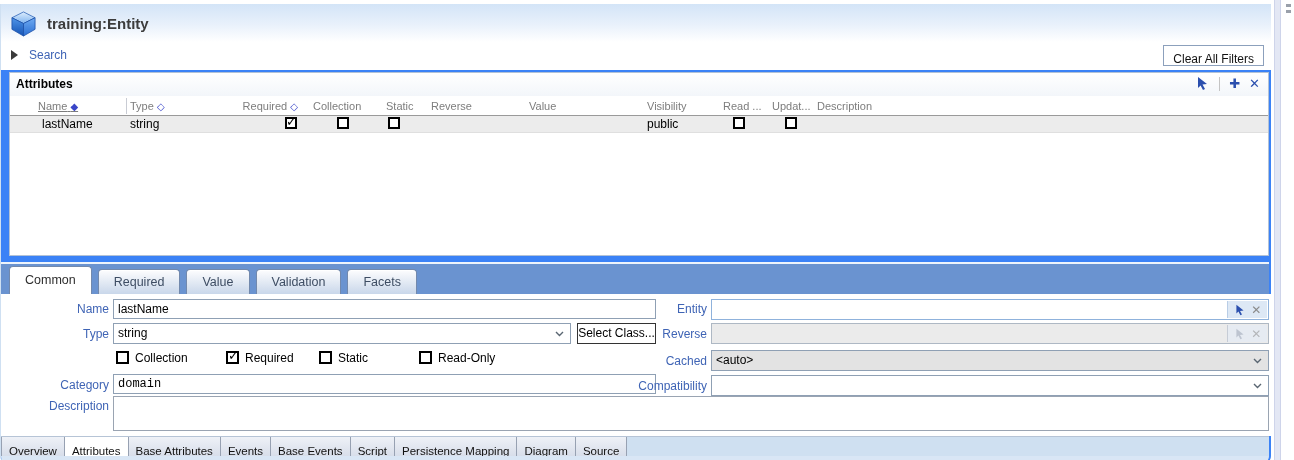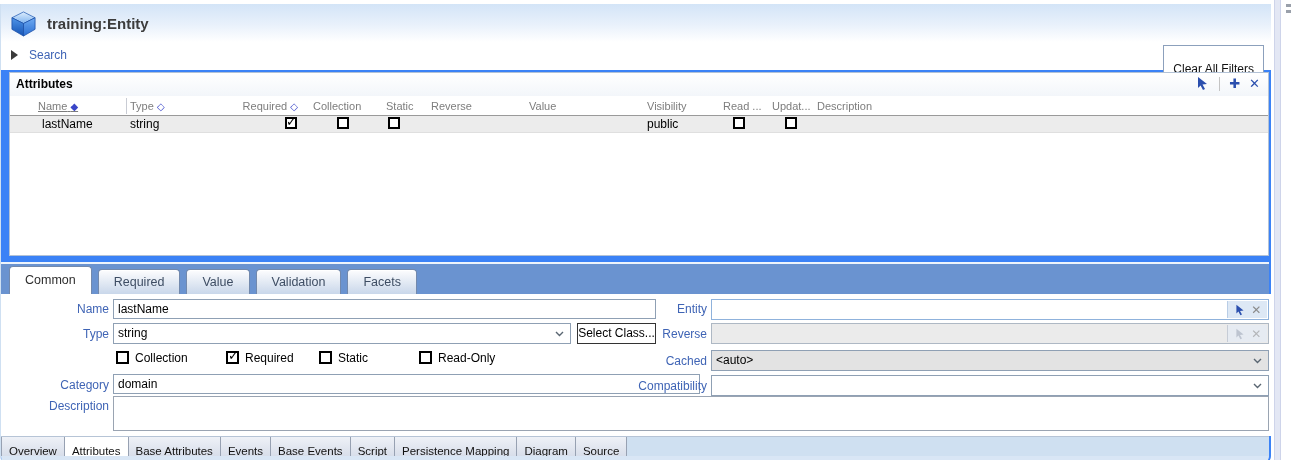--- a/index.html
+++ b/index.html
@@ -14,21 +14,21 @@
          background:linear-gradient(180deg,#d3e4f7 0%,#e9f1fb 55%,#ffffff 100%);
          display:flex; align-items:center; padding-left:9px; }
   .hdr-title { font-size:15px; font-weight:bold; color:#3c3c3c; margin-left:10px; }
   .cube { width:27px; height:27px; }
 
   
   .search-row { position:absolute; left:0; top:38px; width:100%; height:28px; background:#fff; }
   .tri { position:absolute; left:10px; top:8px; width:0; height:0;
          border-left:7px solid #3a3a3a; border-top:5px solid transparent; border-bottom:5px solid transparent; }
   .search-lbl { position:absolute; left:28px; top:6px; font-size:12px; color:#3f64b5; }
-  .clear-btn { position:absolute; right:7px; top:3px; height:21px; padding:14px 9px; font-size:12px;
+  .clear-btn { position:absolute; right:7px; top:3px; height:21px; padding:4px 9px; font-size:12px;
                color:#111; background:#fff; border:1px solid #8ca0bc; line-height:19px; }
 
   
   .attr-panel { position:absolute; left:8px; top:68px; width:1260px; height:184px;
                 border:1px solid #b3c2d6; background:#fff; }
   .attr-titlebar { position:relative; height:23px; background:linear-gradient(#ffffff,#f3f6fa); }
   .attr-title { position:absolute; left:6px; top:4px; font-size:12px; font-weight:bold; color:#000; }
   .attr-tools { position:absolute; right:8px; top:3px; display:flex; align-items:center; gap:9px; }
   .tool-div { width:1px; height:14px; background:#c4c4c4; }
   .tool { color:#2b4fae; font-weight:bold; font-size:13px; cursor:default; line-height:14px; }
@@ -193,21 +193,21 @@
           </svg>
       </div>
       <button class="btn-classic" style="left:576px; top:29px; width:79px;">Select Class...</button>
 
       <span class="ckrow-item" style="left:115px;"><span class="cb-inline"></span><span>Collection</span></span>
       <span class="ckrow-item" style="left:225px;"><span class="cb-inline checked"></span><span>Required</span></span>
       <span class="ckrow-item" style="left:318px;"><span class="cb-inline"></span><span>Static</span></span>
       <span class="ckrow-item" style="left:418px;"><span class="cb-inline"></span><span>Read-Only</span></span>
 
       <span class="flabel" style="left:0; top:84px; width:108px;">Category</span>
-      <input class="tinput" style="left: 112px; top: 80px; width: 587px;" value="domain">
+      <input class="tinput" style="left: 112px; top: 80px; width: 543px; font-family: Liberation Mono, monospace;" value="domain">
 
       <span class="flabel" style="left:0; top:105px; width:108px;">Description</span>
       <textarea class="desc" style=""></textarea>
 
       <span class="flabel" style="left:598px; top:8px; width:108px;">Entity</span>
       <div class="ref-input" style="left:710px; top:5px; width:558px;">
         <div class="ref-icons">
           <svg width="12" height="12" viewBox="0 0 15 15">
               <polygon points="3,1 12,8 7.5,8.6 10,13 8,14 5.6,9.4 3,12" fill="#2b4fae"></polygon>
             </svg>

